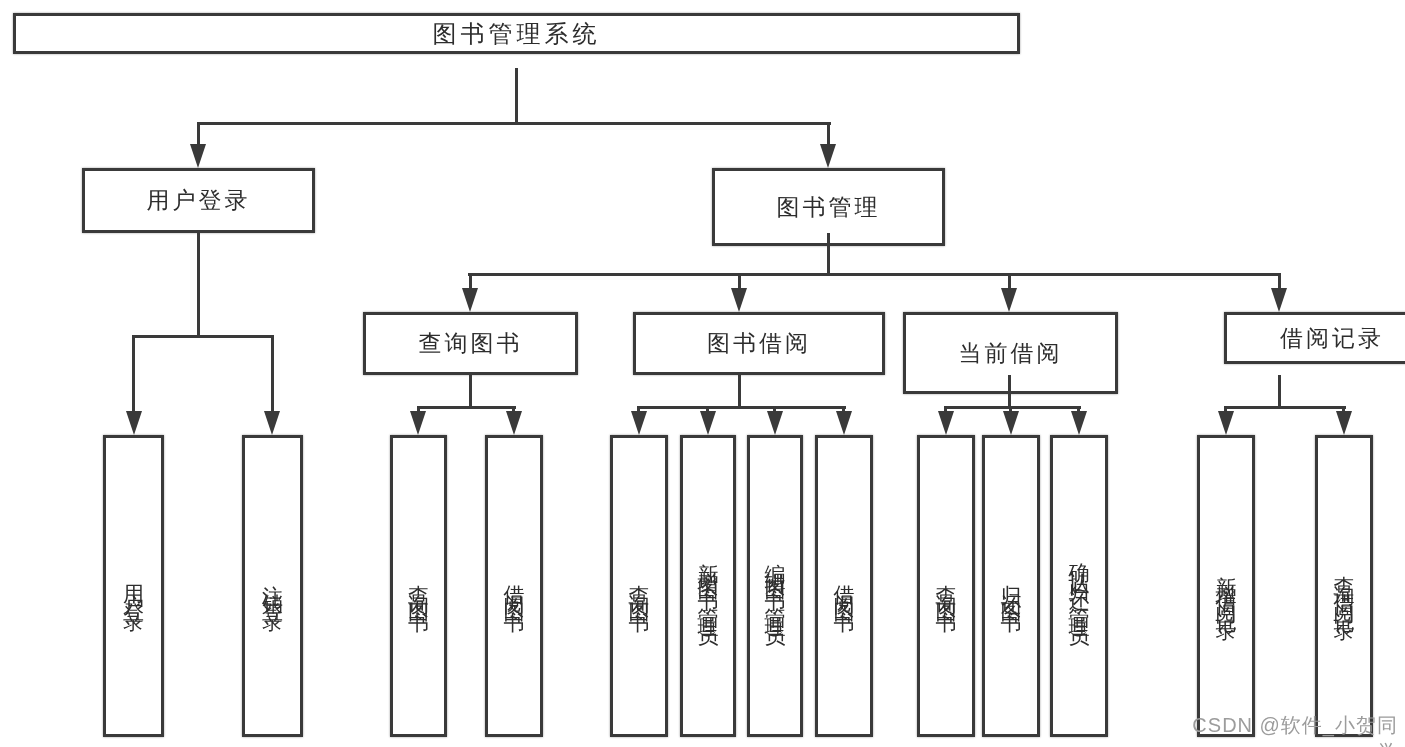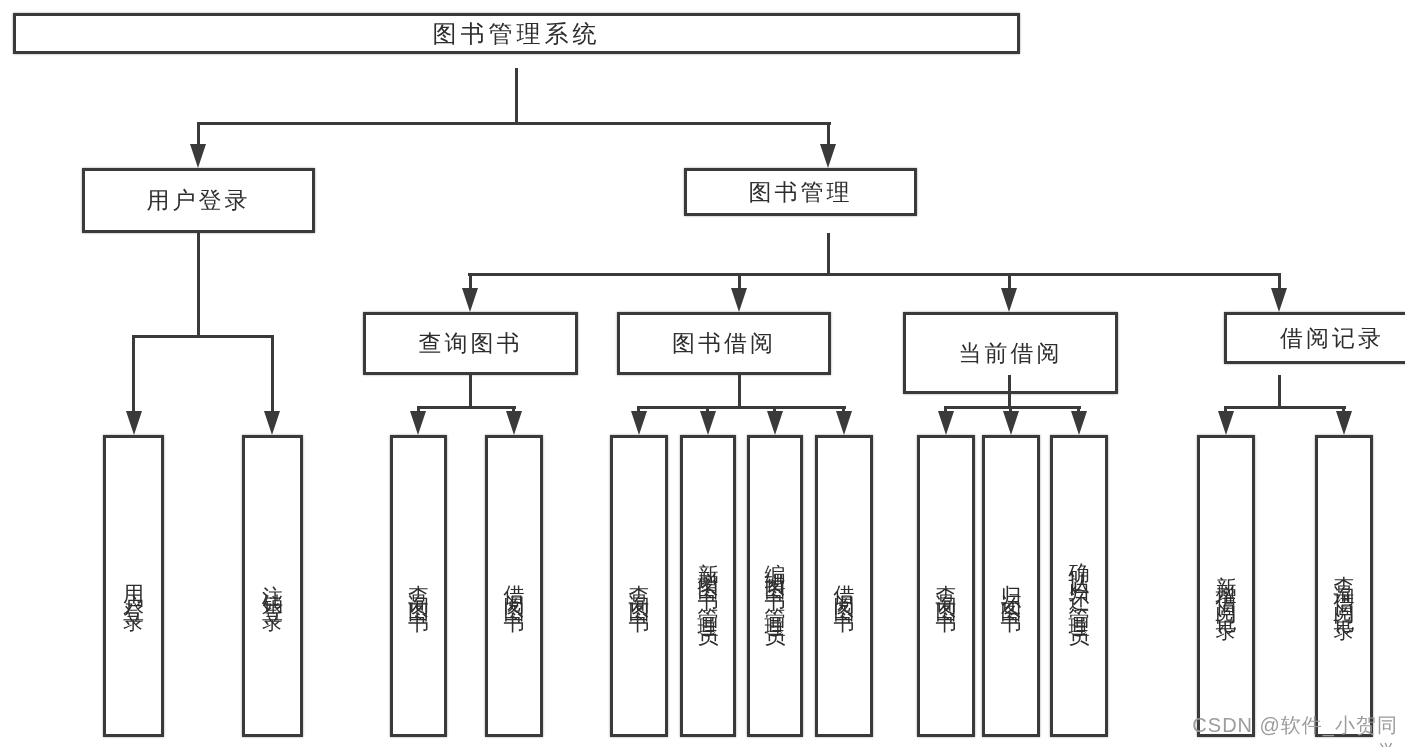--- a/index.html
+++ b/index.html
@@ -37,28 +37,28 @@
 
 <div class="stage">
 
   <div class="node rootnode" style="left:13px;top:13px;width:1007px;height:41px">
     <span>图书管理系统</span>
   </div>
 
   <div class="node hnode" style="left:82px;top:168px;width:233px;height:65px">
     <span>用户登录</span>
   </div>
-  <div class="node hnode" style="left:684px;top:168px;width:233px;height:48px">
+  <div class="node hnode" style="left:712px;top:168px;width:233px;height:78px">
     <span>图书管理</span>
   </div>
 
   <div class="node hnode" style="left:363px;top:312px;width:215px;height:63px">
     <span>查询图书</span>
   </div>
-  <div class="node hnode" style="left:617px;top:312px;width:214px;height:63px">
+  <div class="node hnode" style="left:633px;top:312px;width:252px;height:63px">
     <span>图书借阅</span>
   </div>
   <div class="node hnode" style="left:903px;top:312px;width:215px;height:82px">
     <span>当前借阅</span>
   </div>
   <div class="node hnode" style="left:1224px;top:312px;width:216px;height:52px">
     <span>借阅记录</span>
   </div>
 
   <div class="node vnode" style="left:103px;top:435px;width:61px;height:302px">

